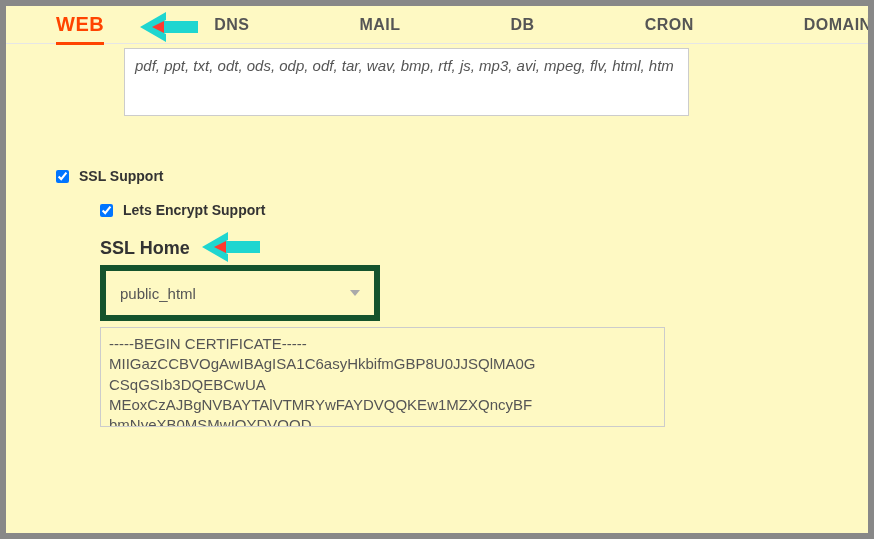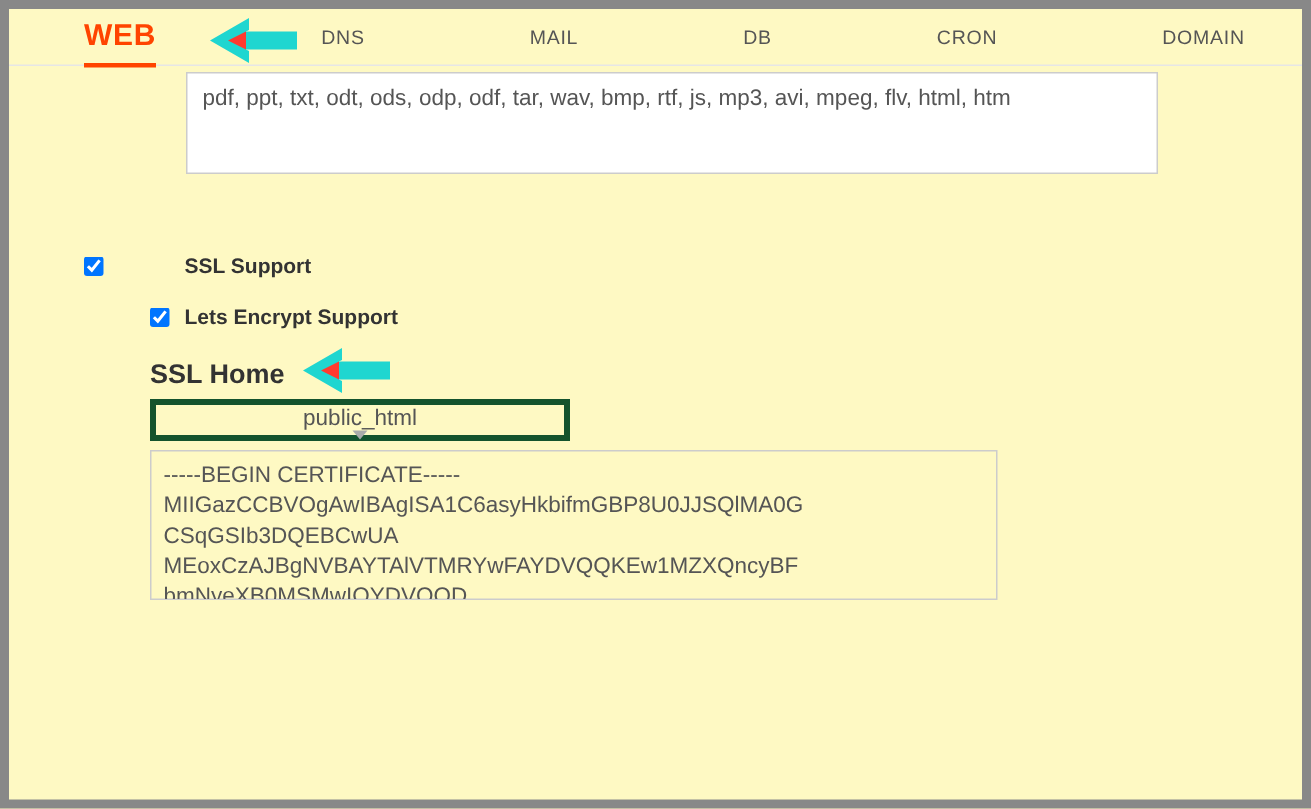--- a/index.html
+++ b/index.html
@@ -1,31 +1,31 @@
 <!DOCTYPE html>
 <html><head>
 <meta charset="utf-8">
 <style>
   * { box-sizing: border-box; margin: 0; padding: 0; font-family: Arial, Helvetica, sans-serif; }
   body { background: #888; padding: 6px; }
   .app { background: #fef9c3; width: 862px; height: 527px; overflow: hidden; position: relative; }
   .topnav { display: flex; align-items: center; border-bottom: 1px solid #e6e6e6; height: 38px; padding-left: 50px; }
-  .tab { font-size: 13px; color: #555; font-weight: normal; letter-spacing: .5px; cursor: pointer; margin-right: 110px; }
+  .tab { font-size: 16px; color: #555; font-weight: bold; letter-spacing: .5px; cursor: pointer; margin-right: 110px; }
   .tab.active { color: #ff4400; font-size: 20px; font-weight: 800; border-bottom: 3px solid #ff4400; padding-bottom: 6px; margin-top:8px;}
   .subbar { height: 34px; border-bottom: 1px solid #e6e6e6; padding-left: 50px; display:flex; align-items:center; }
   .subbar span { color: #ff4400; font-size: 11px; font-weight: bold; letter-spacing: .5px; }
   .content { padding: 0 50px 20px 50px; position: relative; }
-  textarea { width: 648px; border: 1px solid #ccc; padding: 8px 10px; font-size: 15px; color:#555; font-family: Arial; resize:none; }
+  textarea { width: 565px; border: 1px solid #ccc; padding: 8px 10px; font-size: 15px; color:#555; font-family: Arial; resize:none;font-style:italic; }
   .ta1 { height: 68px; margin-left: 68px; margin-top:4px;}
-  .row { margin-top: 48px; display:flex; align-items:center;gap:44px; }
+  .row { margin-top: 48px; display:flex; align-items:center; }
   .row2 { margin-top: 18px; margin-left: 44px; display:flex; align-items:center;}
   input[type=checkbox]{ width:13px; height:13px; margin-right:10px;}
   .lbl { font-size: 14px; font-weight:bold; color:#333;}
   .fieldlbl { font-size:18px; font-weight:bold; color:#333; margin-left:44px; margin-top:20px; display:block;}
-  .select { width:280px; height:28px; border:4px solid #14532d; margin-left:44px; margin-top:6px; display:flex; align-items:center; justify-content:space-between; padding:0 14px; color:#555; font-size:15px; cursor:pointer;flex-direction:column;}
+  .select { width:280px; height:56px; border:6px solid #14532d; margin-left:44px; margin-top:6px; display:flex; align-items:center; justify-content:space-between; padding:0 14px; color:#555; font-size:15px; cursor:pointer;}
   .caret { width:0;height:0;border-left:5px solid transparent;border-right:5px solid transparent;border-top:6px solid #aaa;}
   .ta2wrap { margin-left:44px; margin-top:6px; width:565px; height:100px; border:1px solid #ccc; padding:6px 18px 6px 8px; overflow-y:scroll; font-size:15px; color:#555; line-height:1.35; word-break:break-all;}
   .arrow { position:absolute; display:flex; align-items:center; }
   .arrow svg { display:block;}
   .arrow1 { top:6px; left:134px;}
   .arrow2 { top:226px; left:196px;}
   
   .ta2wrap::-webkit-scrollbar{width:16px;}
   .ta2wrap::-webkit-scrollbar-track{background:#f0f0f0;}
   .ta2wrap::-webkit-scrollbar-thumb{background:#c8c8c8;}

